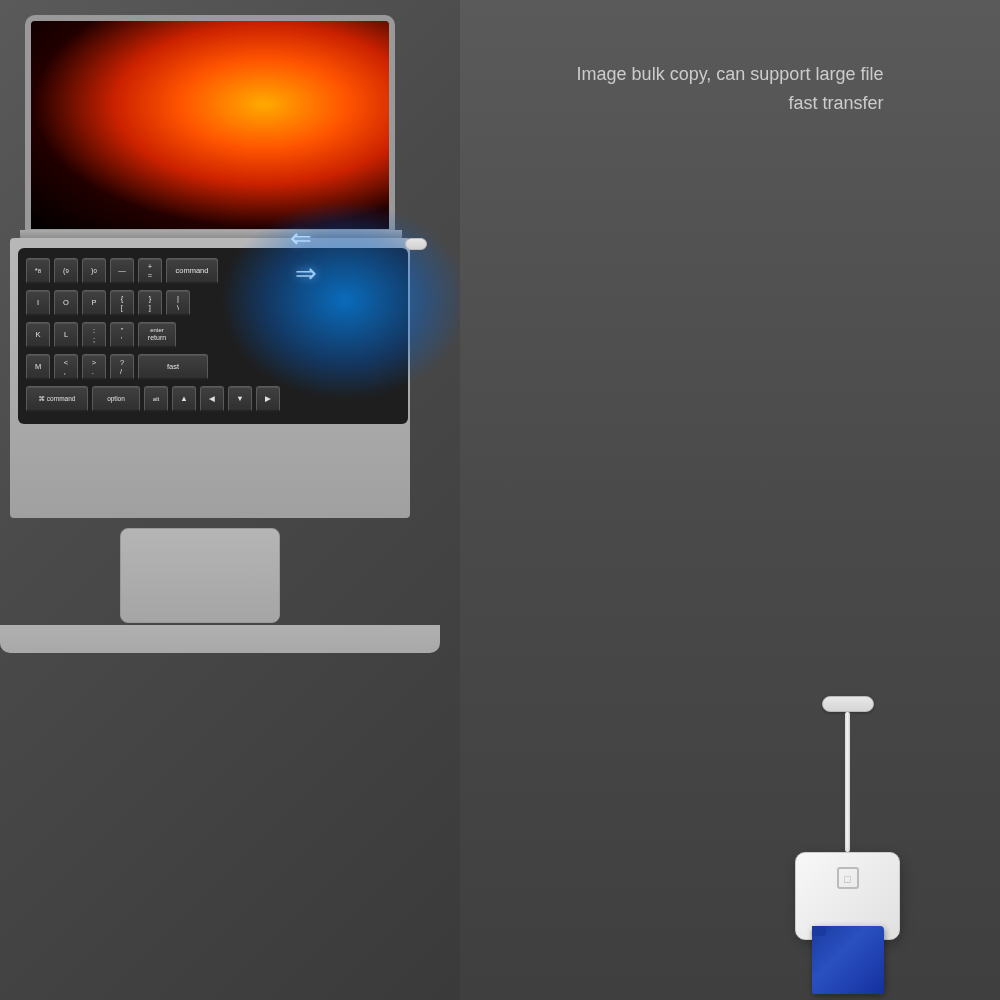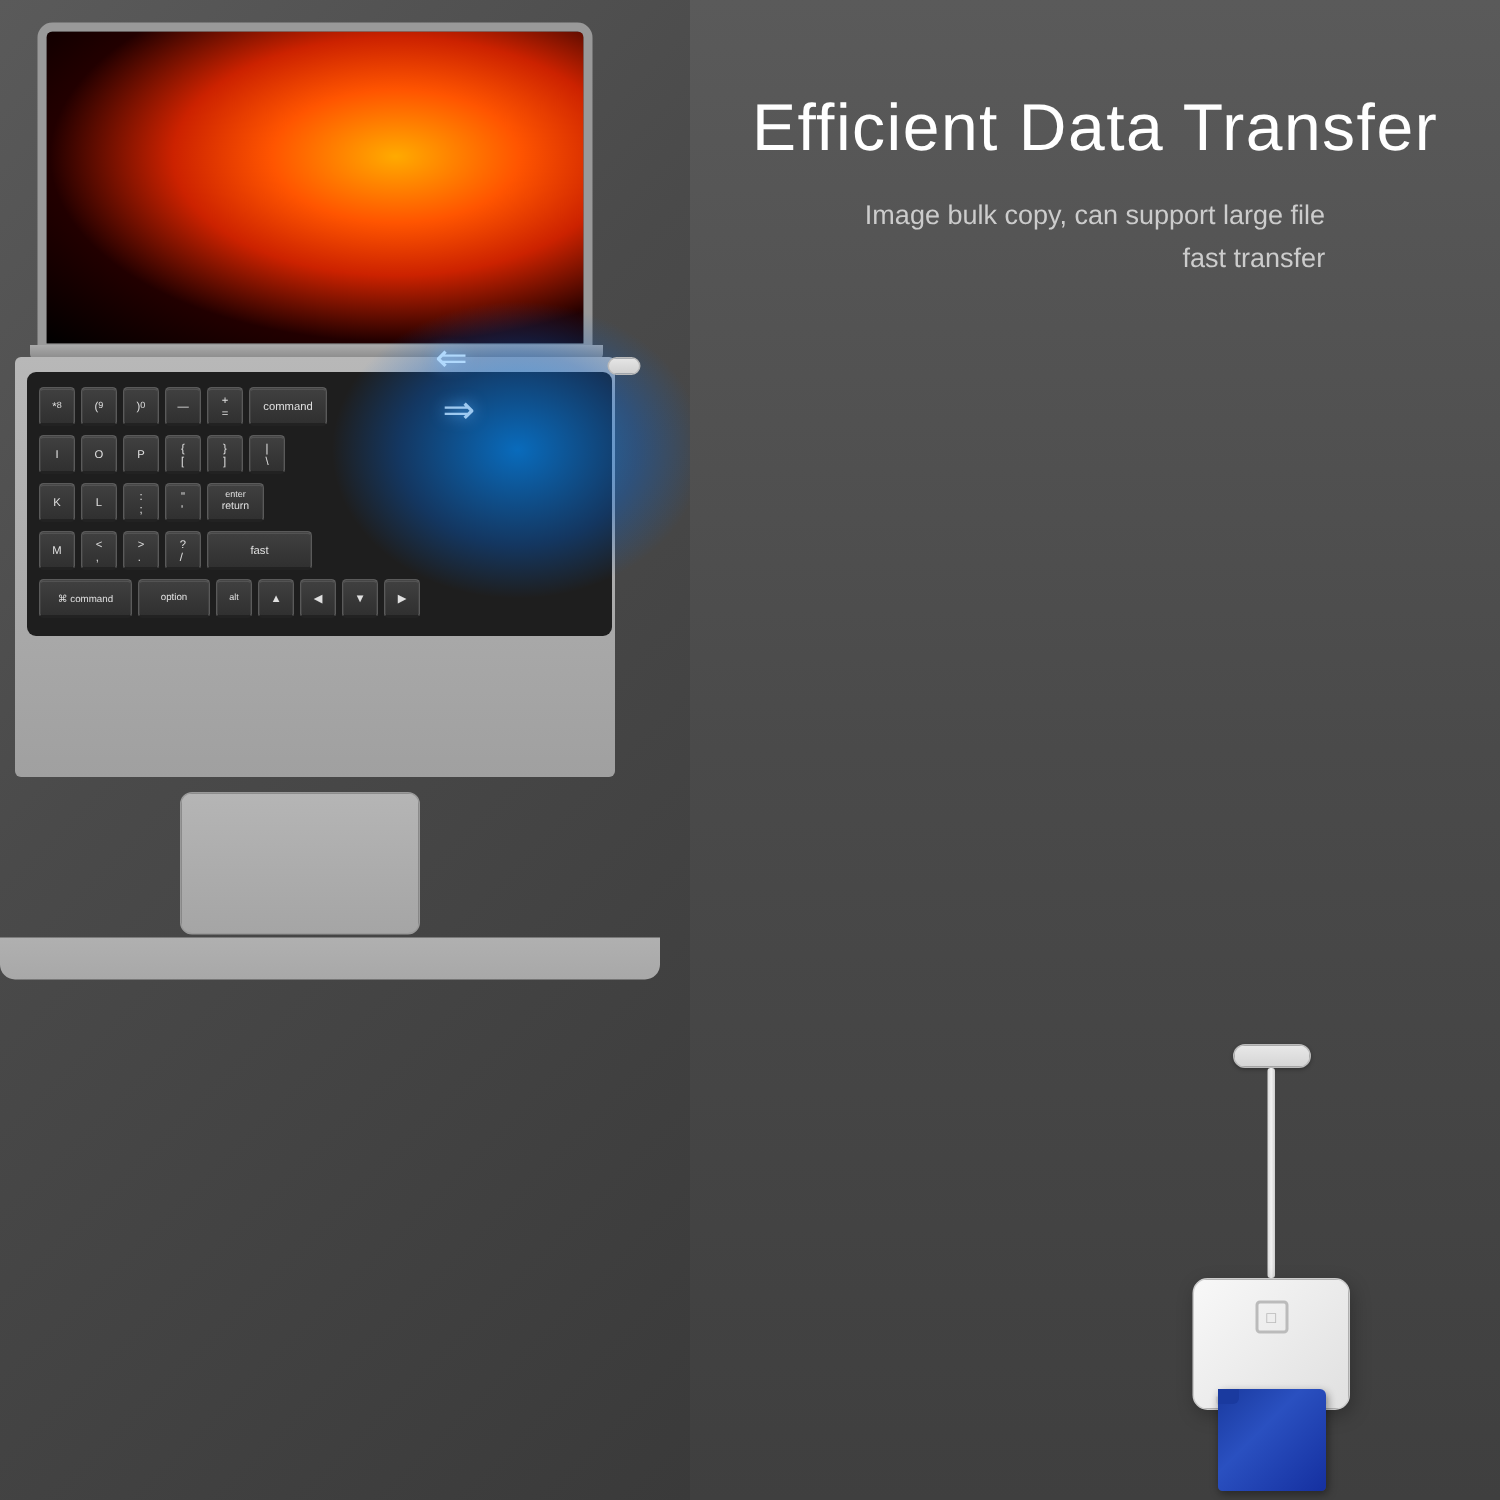--- a/index.html
+++ b/index.html
@@ -164,23 +164,20 @@
 
     <div style="position:absolute; top:225px; left:290px; z-index:12; color:rgba(180,220,255,0.95); font-size:26px; line-height:1; text-shadow: 0 0 10px rgba(100,180,255,0.9);">⇐</div>
     <div style="position:absolute; top:260px; left:295px; z-index:12; color:rgba(180,220,255,0.85); font-size:26px; line-height:1; text-shadow: 0 0 10px rgba(100,180,255,0.9);">⇒</div>
 
     <div style="position:absolute; top:238px; left:405px; width:22px; height:12px; background:linear-gradient(180deg,#e5e5e5,#d0d0d0); border-radius:6px; border:1px solid #bbb; z-index:15;"></div>
 
   </div>
 
   <div class="right-panel">
 
-    <div>
-      <div class="title-text">Efficient Data Transfer</div>
-    </div>
 
     <div>
       <div class="subtitle-text">Image bulk copy, can support large file</div>
       <div class="subtitle-text">fast transfer</div>
     </div>
 
     <div style="position:absolute; bottom:60px; right:100px; display:flex; flex-direction:column; align-items:center;">
 
       <div style="width:52px; height:16px; background:linear-gradient(180deg,#e8e8e8,#d5d5d5); border-radius:8px; border:1px solid #bbb; box-shadow:0 1px 3px rgba(0,0,0,0.3);"></div>
 

